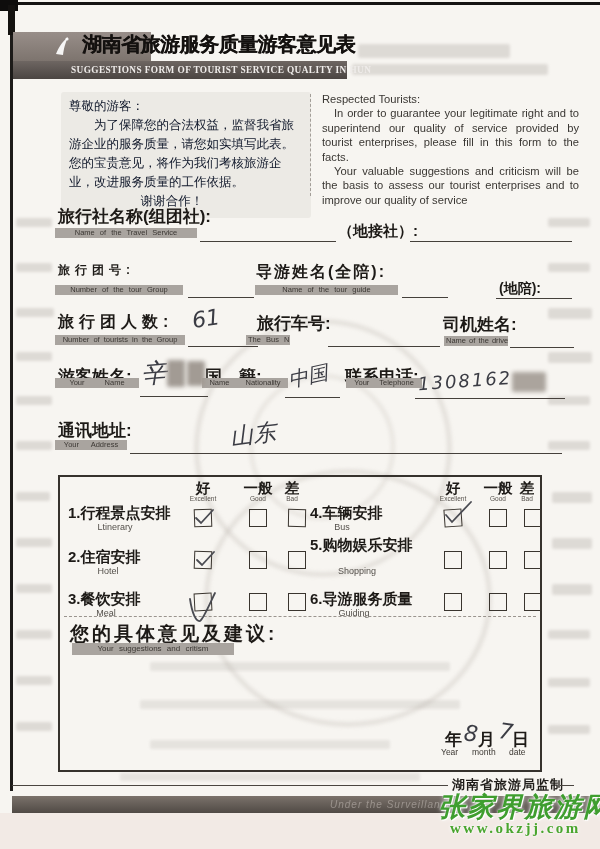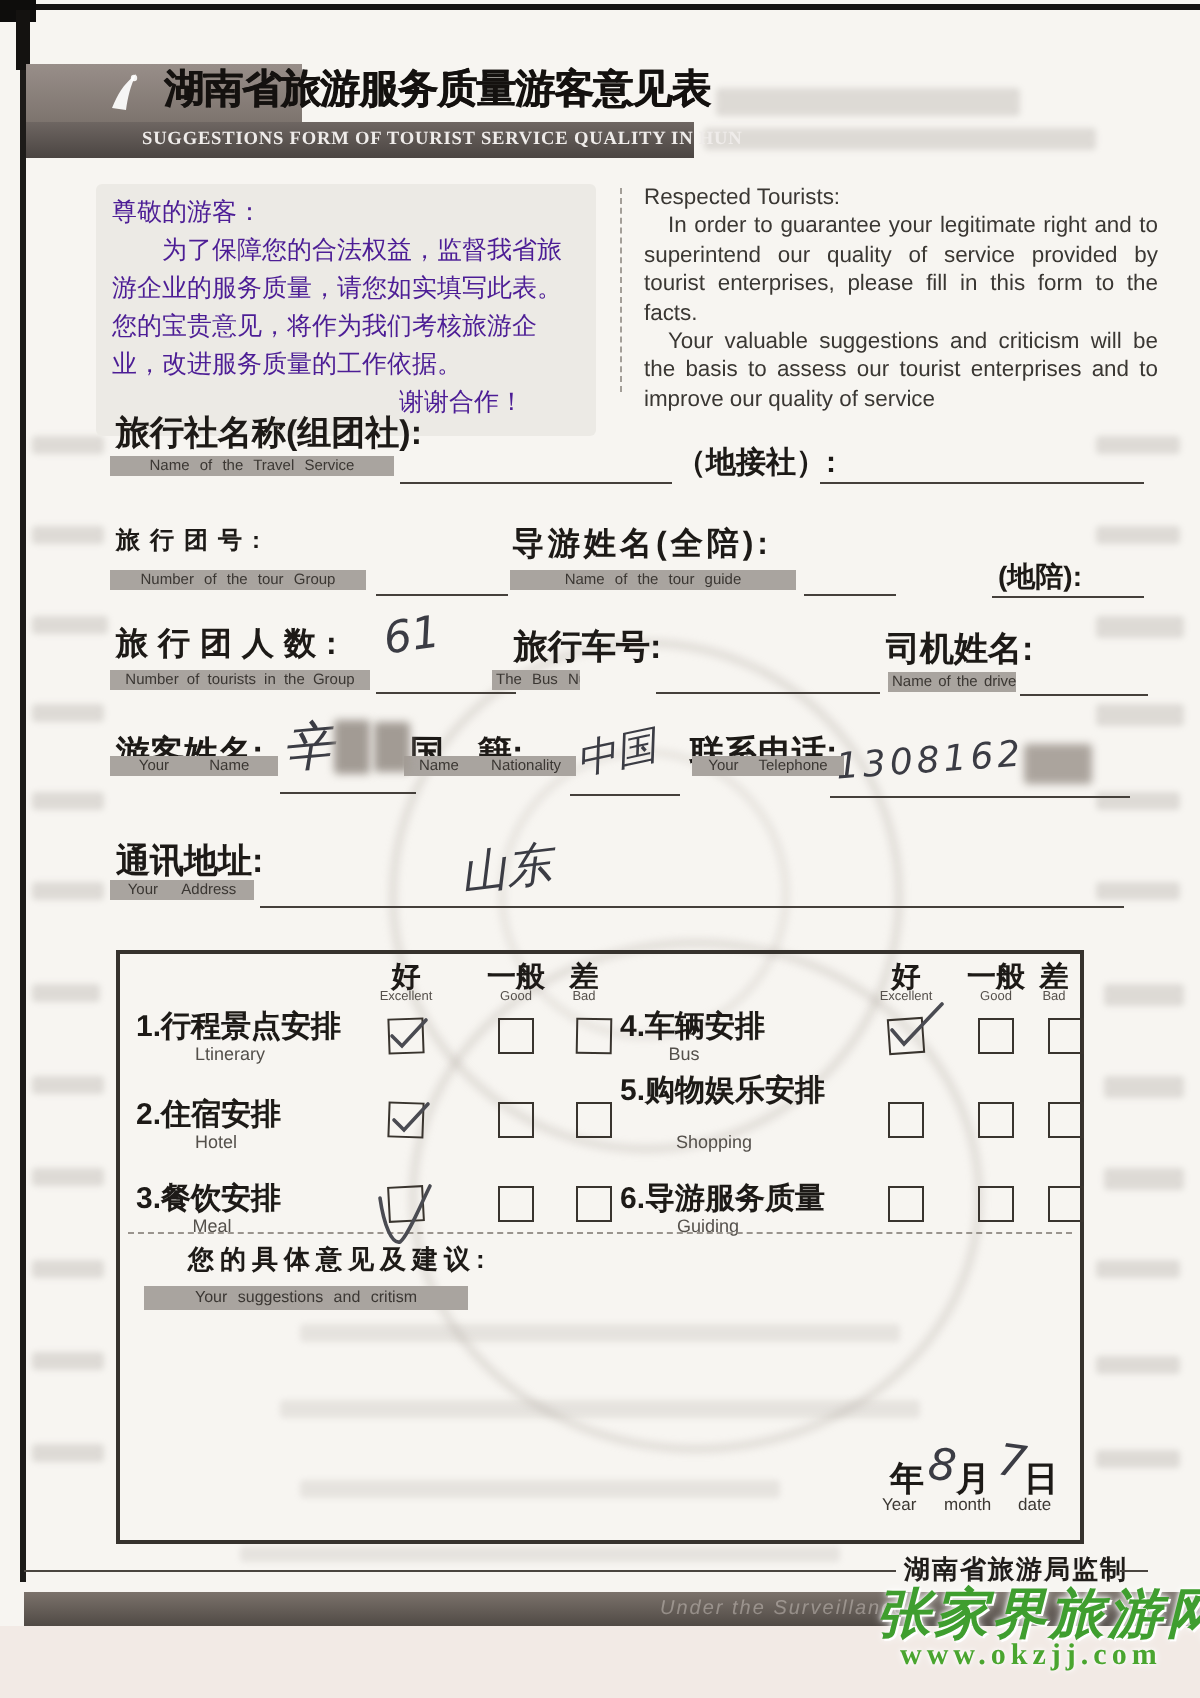--- a/index.html
+++ b/index.html
@@ -9,23 +9,23 @@
   
   .edge-top{left:0;top:2px;width:600px;height:3px;background:#151312;}
   .edge-corner{left:0;top:0;width:18px;height:11px;background:#0e0d0c;}
   .edge-left{left:10px;top:5px;width:3px;height:786px;background:#1d1b19;}
   .edge-left-thick{left:8px;top:5px;width:7px;height:30px;background:#141210;}
   
   .hdr-graybar{left:13px;top:32px;width:138px;height:29px;background:linear-gradient(180deg,#988e89,#7d746e);z-index:2;}
   .hdr-title{left:82px;top:31px;font-size:20px;font-weight:bold;color:#14110f;letter-spacing:-0.5px;text-shadow:0.4px 0 0 #14110f;z-index:3;white-space:nowrap;}
   .hdr-enbar{left:13px;top:61px;width:334px;height:18px;background:linear-gradient(180deg,#6e6662,#4b4542);color:#efecea;font-family:"Liberation Serif","DejaVu Serif",serif;font-weight:bold;font-size:9.3px;line-height:18px;letter-spacing:0.4px;padding-left:58px;box-sizing:border-box;white-space:nowrap;z-index:3;}
   
-  .intro-cn{left:48px;top:92px;width:250px;background:#eceae5;border-radius:3px;padding:5px 8px 7px 8px;box-sizing:border-box;color:#4c1d95;font-size:12.5px;line-height:19px;z-index:2;}
+  .intro-cn{left:61px;top:92px;width:250px;background:#eceae5;border-radius:3px;padding:5px 8px 7px 8px;box-sizing:border-box;color:#0f172a;font-size:12.5px;line-height:19px;z-index:2;}
   .intro-cn .body{text-indent:2em;}
-  .intro-cn .closing{text-align:right;padding-right:28px;}
+  .intro-cn .closing{text-align:center;padding-right:28px;}
   .divider-v{left:310px;top:94px;height:102px;border-left:1.5px dashed #a39e98;z-index:2;}
   .intro-en{left:322px;top:92px;width:257px;color:#3a3733;font-size:11.2px;line-height:14.4px;text-align:justify;z-index:2;}
   .intro-en .p{text-indent:12px;}
   
   .f-label{position:absolute;font-weight:bold;color:#1d1a17;white-space:nowrap;z-index:2;}
   .sub{position:absolute;background:#a9a49f;color:#3b3733;font-size:7.5px;line-height:10px;text-align:center;white-space:nowrap;z-index:2;padding:0 2px;box-sizing:border-box;word-spacing:3px;overflow:hidden;}
   .uline{position:absolute;height:0;border-top:1.5px solid #45403b;z-index:2;}
   .hand{position:absolute;font-family:"DejaVu Sans",sans-serif;font-style:italic;color:#3b3c44;z-index:4;white-space:nowrap;}
   .redact{position:absolute;background:#aba49d;filter:blur(2px);border-radius:2px;z-index:4;}
   
@@ -226,21 +226,21 @@
     </svg>
   <svg class="check" style="left:186px;top:592px;" width="32" height="34">
       <path d="M4 7 C6 21 10 30 14 29 C18 26 24 11 29 1"></path>
     </svg>
   <svg class="check" style="left:442px;top:498px;" width="32" height="30">
       <path d="M4 17 L10 24 L29 4"></path>
     </svg>
 
   <div class="abs dash-sep"></div>
 
-  <div class="f-label" style="left:70px;top:621px;font-size:13px;letter-spacing:3px;margin-left:24px;">您的具体意见及建议:</div>
+  <div class="f-label" style="left:70px;top:621px;font-size:19px;letter-spacing:3px;">您的具体意见及建议:</div>
   <div class="sub" style="left:72px;top:643px;width:162px;font-size:8px;line-height:12px;height:12px;">Your suggestions and critism</div>
   <div class="abs" style="left:70px;top:660px;width:420px;height:100px;"></div>
 
   <div class="d-cn" style="left:445px;top:728px;">年</div>
   <div class="d-en" style="left:441px;top:747px;">Year</div>
   <div class="hand" style="left:464px;top:721px;font-size:22px;transform:rotate(6deg);">8</div>
   <div class="d-cn" style="left:478px;top:728px;">月</div>
   <div class="d-en" style="left:472px;top:747px;">month</div>
   <div class="hand" style="left:499px;top:719px;font-size:22px;transform:rotate(8deg);">7</div>
   <div class="d-cn" style="left:512px;top:728px;">日</div>

